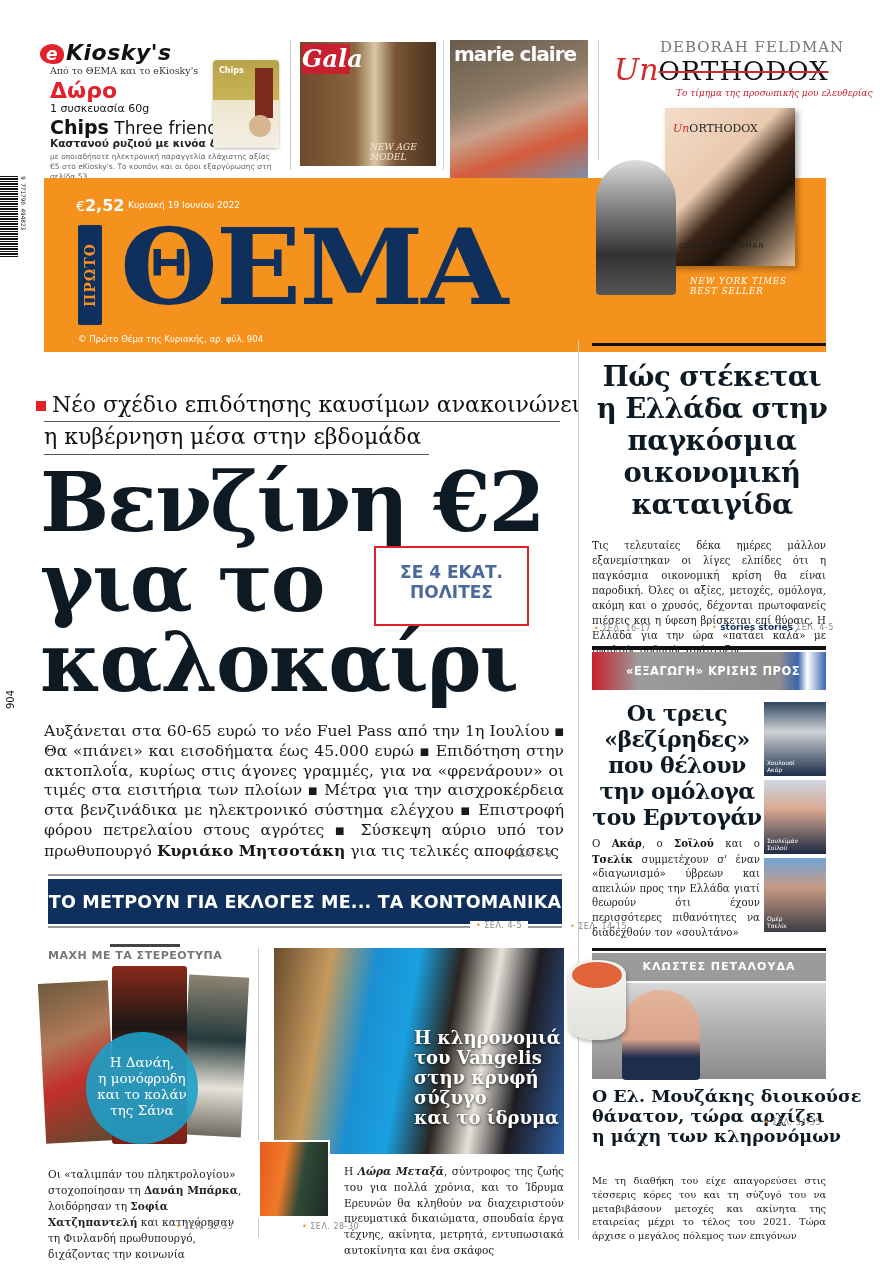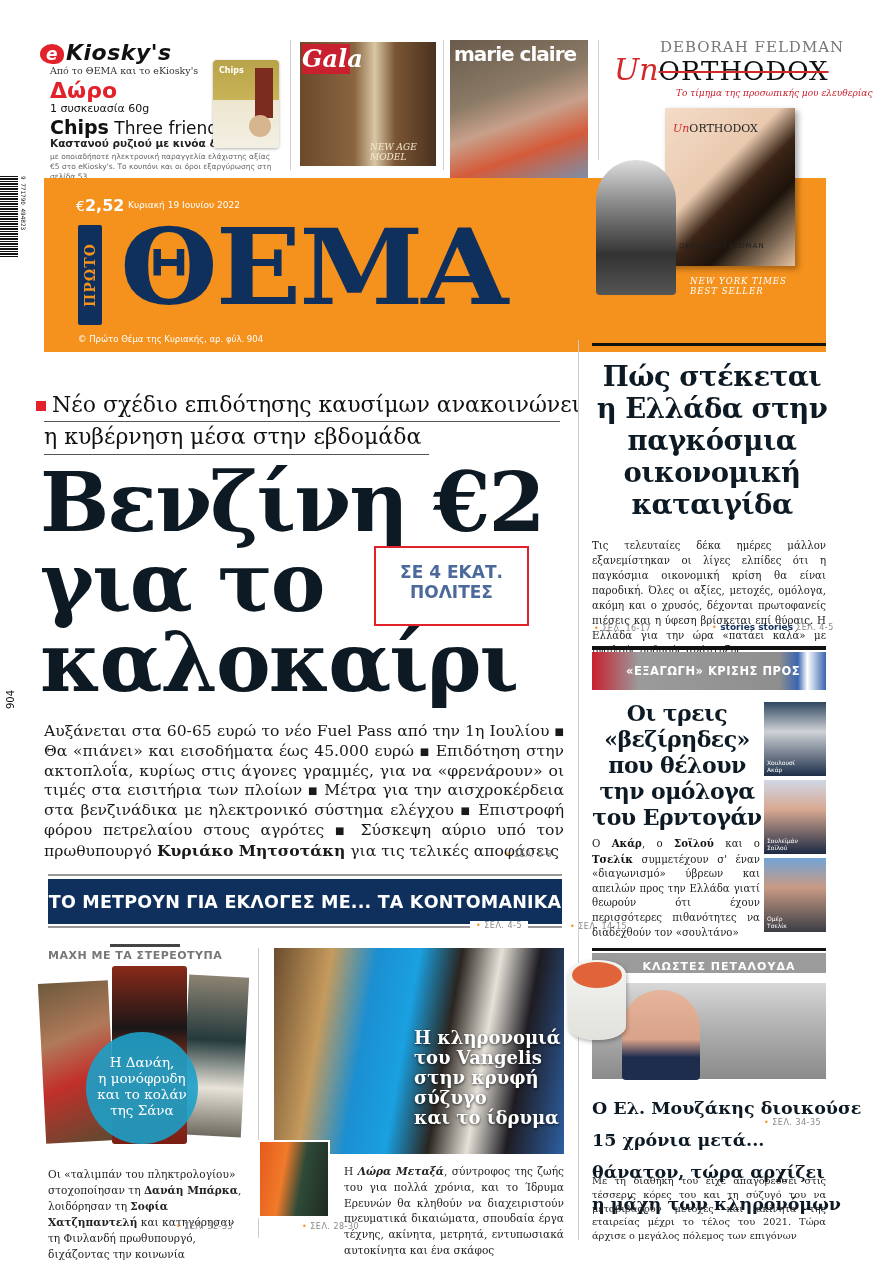--- a/index.html
+++ b/index.html
@@ -120,28 +120,28 @@
   .vez-body { left: 592px; top: 836px; width: 168px; font-family: "DejaVu Serif", serif; font-size: 10.2px; line-height: 14.6px; color: #222; text-align: justify; }
   .vez-body b { color: #111; }
   .vez-ref { left: 570px; top: 922px; }
   .pol { left: 764px; width: 62px; height: 74px; }
   .pol .nm { position: absolute; left: 3px; bottom: 3px; font-family: "DejaVu Sans", sans-serif; font-size: 6px; line-height: 7px; color: #fff; }
   .pol-1 { top: 702px; background: linear-gradient(180deg, #2f4660 0%, #cfd2d6 40%, #1e2f4a 100%); }
   .pol-2 { top: 780px; background: linear-gradient(180deg, #cfd7e6 0%, #d8a890 40%, #1c2a44 100%); }
   .pol-3 { top: 858px; background: linear-gradient(180deg, #72a4d6 0%, #c89a84 40%, #3b3d44 100%); }
 
   .klo-topbar { left: 592px; top: 948px; width: 234px; height: 3px; background: #111; }
-  .klo-label { left: 592px; top: 953px; width: 234px; height: 20px; background: #9b9b9b; color: #fff; font-family: "DejaVu Sans", sans-serif; font-weight: bold; font-size: 11px; line-height: 28px; text-align: center; letter-spacing: 1px; padding-left: 20px; }
+  .klo-label { left: 592px; top: 953px; width: 234px; height: 28px; background: #9b9b9b; color: #fff; font-family: "DejaVu Sans", sans-serif; font-weight: bold; font-size: 11px; line-height: 28px; text-align: center; letter-spacing: 1px; padding-left: 20px; }
   .klo-photo { left: 592px; top: 983px; width: 234px; height: 96px; background: linear-gradient(180deg, #d8d8d8 0%, #b5b5b5 40%, #8a8a8a 100%); }
   .spool { left: 568px; top: 960px; width: 58px; height: 80px; border-radius: 28px / 14px; background: linear-gradient(180deg, #f3f3f0 0%, #e2e2dc 100%); box-shadow: 1px 2px 4px rgba(0,0,0,0.3); }
   .spool .cap { position: absolute; left: 4px; top: 2px; width: 50px; height: 26px; border-radius: 50%; background: #e0633a; }
   .man { left: 622px; top: 990px; width: 78px; height: 90px; border-radius: 38px 38px 4px 4px; background: linear-gradient(180deg, #e6b49c 0%, #d9a28a 55%, #1e2c4e 75%, #1e2c4e 100%); }
 
   .mou-head { left: 592px; top: 1086px; width: 240px; font-family: "DejaVu Serif", serif; font-weight: bold; font-size: 17.5px; line-height: 20px; color: #0d1a24; }
-  .mou-head div { white-space: nowrap; margin-top: 12px; }
+  .mou-head div { white-space: nowrap; }
   .mou-ref { left: 764px; top: 1118px; }
   .mou-body { left: 592px; top: 1174px; width: 234px; font-family: "DejaVu Serif", serif; font-size: 9.8px; line-height: 13.8px; color: #222; text-align: justify; }
 </style>
 </head>
 <body>
 
 <div class="abs ekiosk-logo"><span class="e">e</span><span>Kiosky's</span></div>
 <div class="abs ekiosk-sub">Από το ΘΕΜΑ και το eKiosky's</div>
 <div class="abs doro">Δώρο</div>
 <div class="abs pack-line">1 συσκευασία 60g</div>
@@ -302,18 +302,17 @@
 <div class="abs klo-topbar"></div>
 <div class="abs klo-label">ΚΛΩΣΤΕΣ ΠΕΤΑΛΟΥΔΑ</div>
 <div class="abs klo-photo"></div>
 <div class="abs man"></div>
 <div class="abs spool">
     <div class="cap"></div>
   </div>
 
 <div class="abs mou-head">
   <div>Ο Ελ. Μουζάκης διοικούσε</div>
-  <div>15 χρόνια μετά...</div>
   <div>θάνατον, τώρα αρχίζει</div>
   <div>η μάχη των κληρονόμων</div>
 </div>
 <div class="abs page-ref mou-ref"><span class="dot">• </span><span>ΣΕΛ. 34-35</span></div>
 <div class="abs mou-body">Με τη διαθήκη του είχε απαγορεύσει στις τέσσερις κόρες του και τη σύζυγό του να μεταβιβάσουν μετοχές και ακίνητα της εταιρείας μέχρι το τέλος του 2021. Τώρα άρχισε ο μεγάλος πόλεμος των επιγόνων</div>
 
 </body></html>

